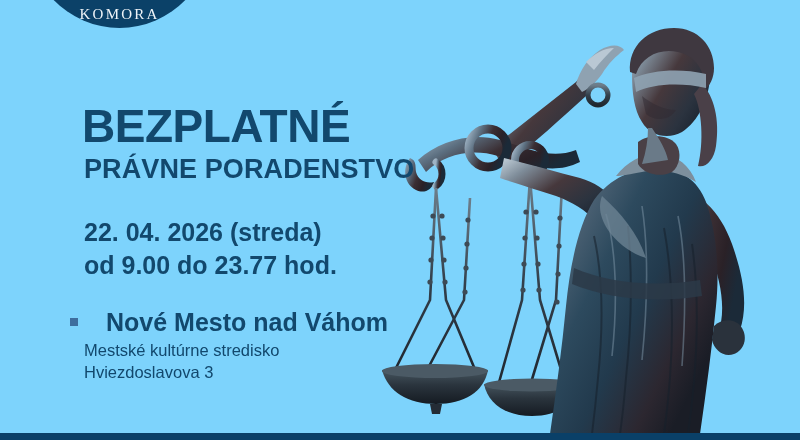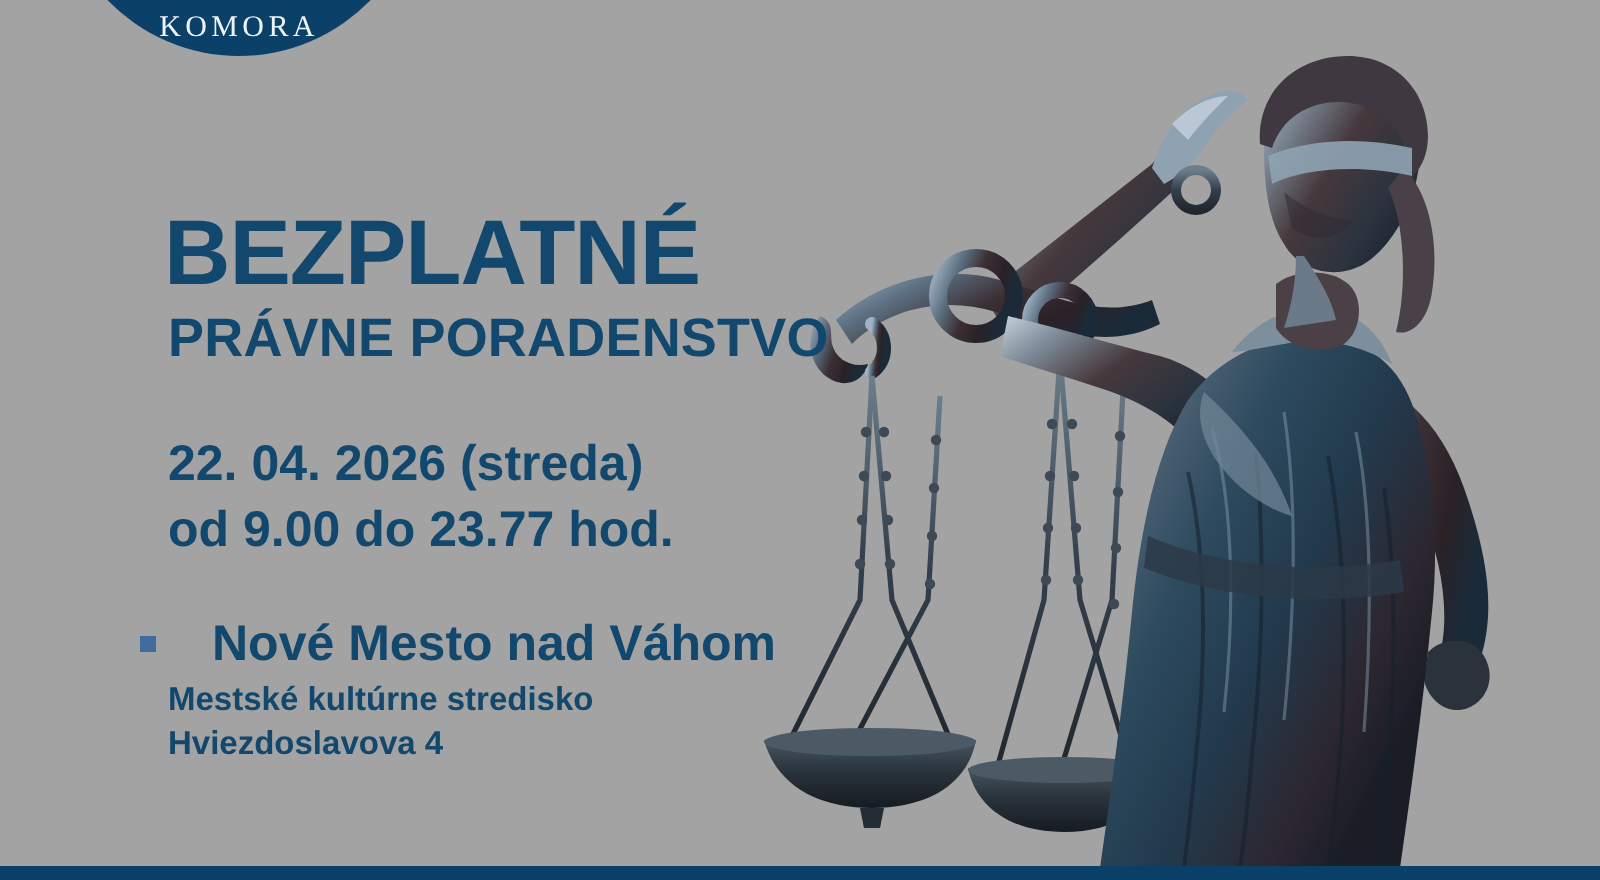--- a/index.html
+++ b/index.html
@@ -12,21 +12,21 @@
     height: 440px;
     overflow: hidden;
     font-family: "Liberation Sans", sans-serif;
     background: #f0f4f7;
   }
 
   .poster {
     position: relative;
     width: 800px;
     height: 440px;
-    background: #a3a3a3;
+    background: #7dd3fc;
     overflow: hidden;
   }
 
   
   .logo-badge {
     position: absolute;
     left: 25px;
     top: -170px;
     width: 189px;
     height: 198px;
@@ -125,21 +125,21 @@
     font-size: 25px;
     font-weight: bold;
     line-height: 1.2;
     color: #12486d;
     white-space: nowrap;
     margin-left: 22px;
   }
   .venue-place,
   .venue-street {
     font-size: 16.5px;
-    font-weight: bold;
+    font-weight: normal;
     line-height: 1.3;
     color: #12486d;
     white-space: nowrap;
   }
   .venue-place { margin-top: 3px; }
 
   
   .footer-bar {
     position: absolute;
     left: 0;
@@ -316,20 +316,20 @@
 
     <div class="datetime">
       <div class="line">22. 04. 2026 (streda)</div>
       <div class="line">od 9.00 do 23.77 hod.</div>
     </div>
 
     <div class="venue">
       <span class="venue-bullet"></span>
       <div class="venue-city">Nové Mesto nad Váhom</div>
       <div class="venue-place">Mestské kultúrne stredisko</div>
-      <div class="venue-street">Hviezdoslavova 4</div>
+      <div class="venue-street">Hviezdoslavova 3</div>
     </div>
 
   </div>
 
   <div class="footer-bar"></div>
 
 </div>
 
 </body></html>

